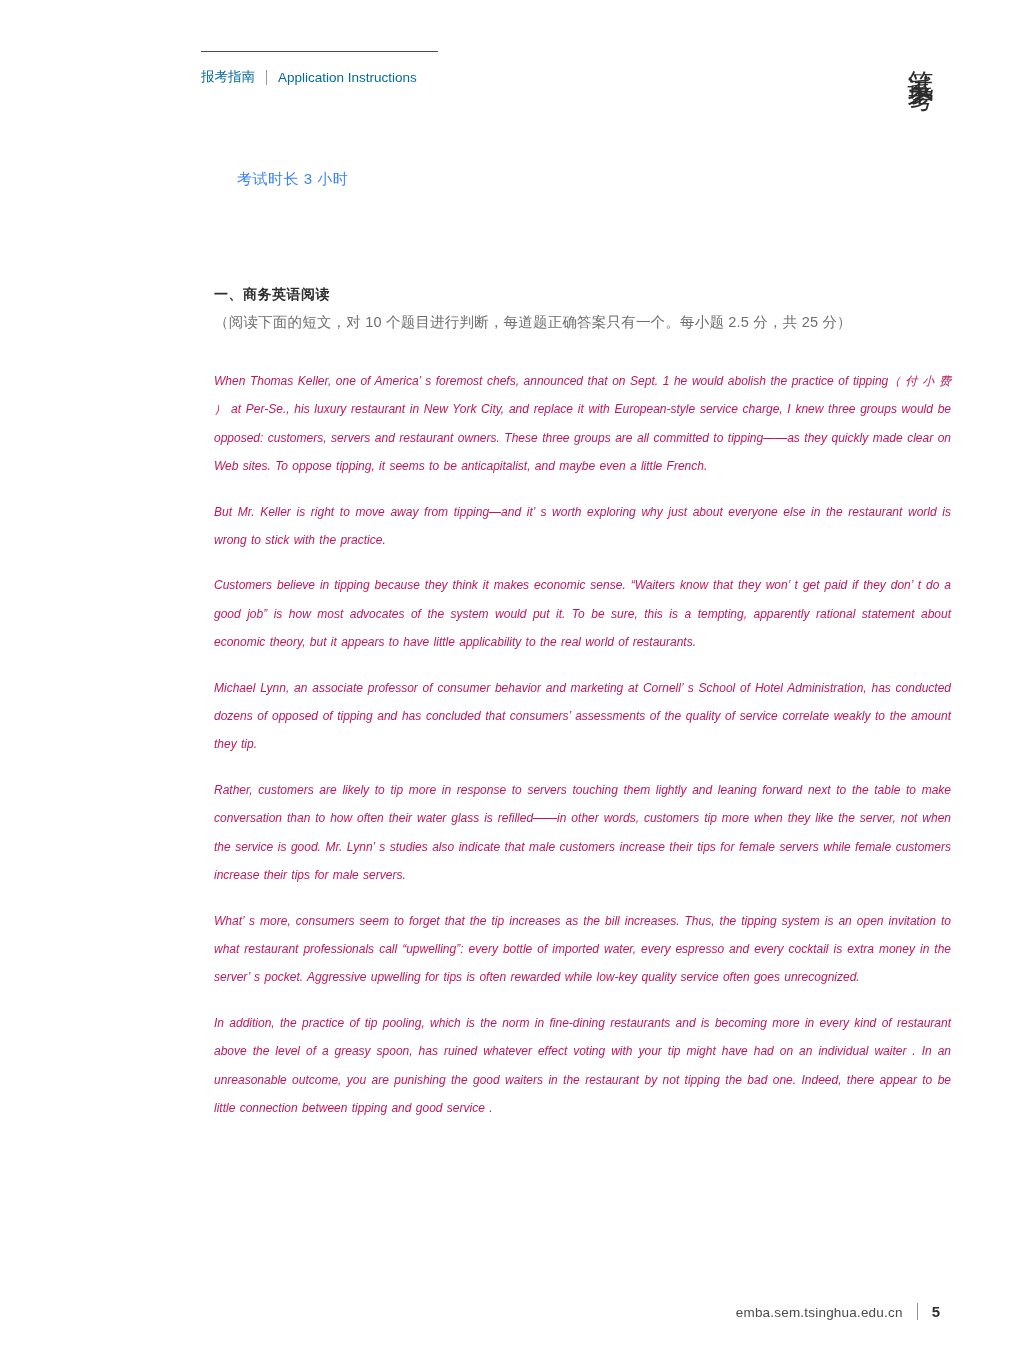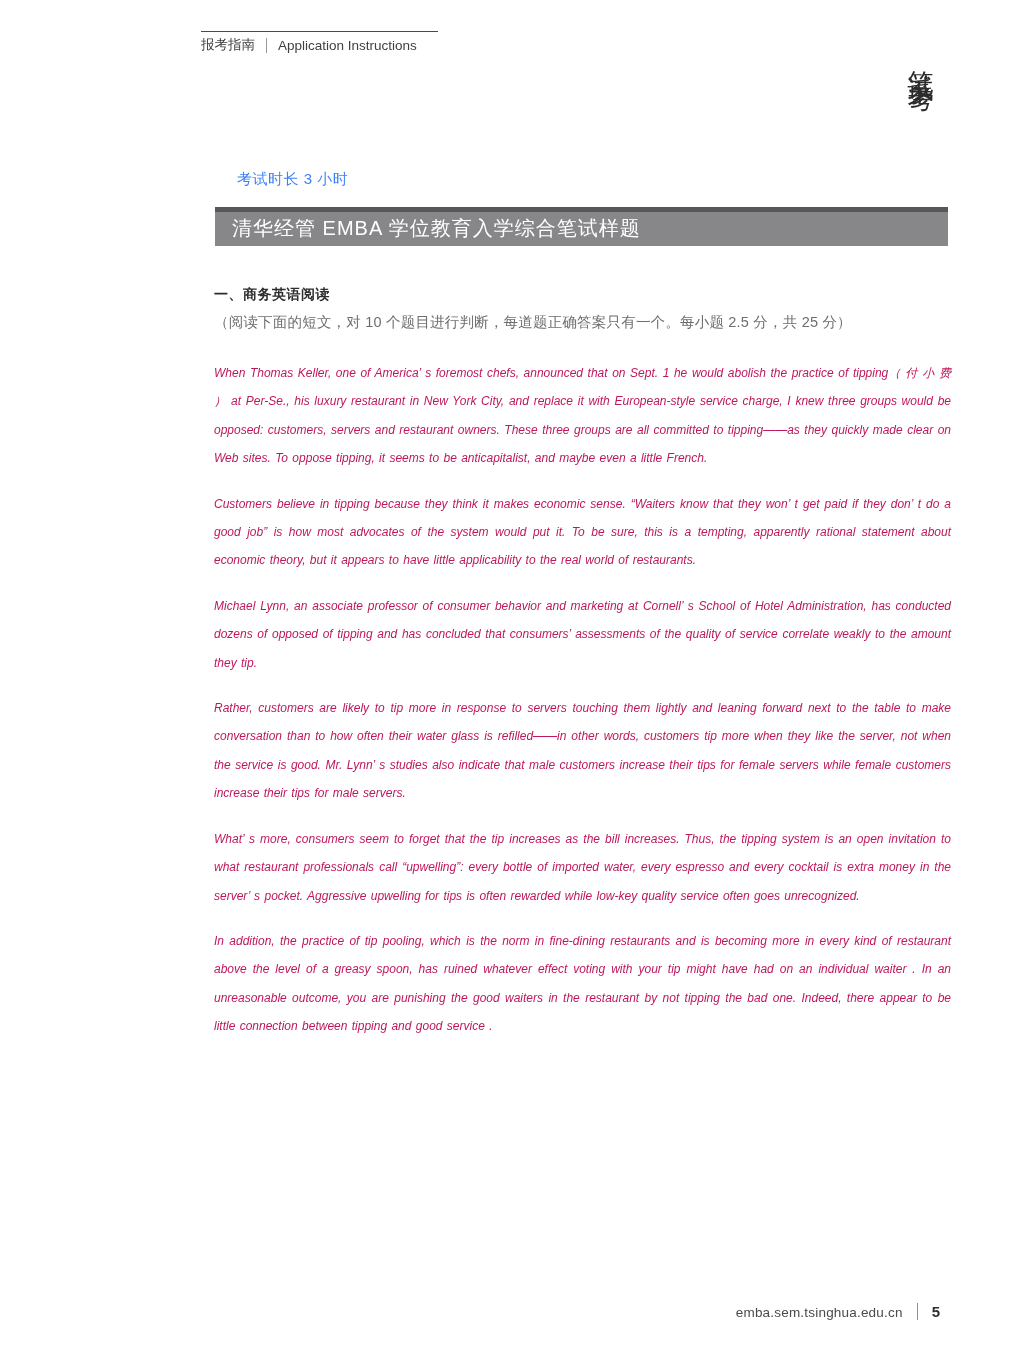--- a/index.html
+++ b/index.html
@@ -11,29 +11,29 @@
     width: 1024px;
     height: 1365px;
     background: #ffffff;
     margin: 0 auto;
     overflow: hidden;
   }
 
   
   .page-header {
     position: absolute;
-    top: 31px;
+    top: 51px;
     left: 201px;
     width: 237px;
     border-top: 1px solid #4a4a4a;
-    padding-top: 4px;
+    padding-top: 16px;
     display: flex;
     align-items: center;
     font-size: 13.5px;
-    color: #404040;
+    color: #0369a1;
     white-space: nowrap;
   }
   .page-header .divider {
     display: inline-block;
     width: 1px;
     height: 15px;
     background: #9a9a9a;
     margin: 0 11px;
   }
 
@@ -85,21 +85,21 @@
   .section-heading {
     font-size: 14px;
     font-weight: bold;
     color: #2e2e2e;
     letter-spacing: 0.5px;
     margin-bottom: 9px;
   }
   .section-instructions {
     font-size: 14.5px;
     color: #6e6e6e;
-    margin-bottom: 27px;
+    margin-bottom: 35px;
     letter-spacing: 0.2px;
   }
   .passage p {
     font-size: 12px;
     line-height: 28.4px;
     color: #be185d;
     text-align: justify;
     margin-bottom: 17px;
     word-spacing: 1px;
     font-style: italic;
@@ -141,28 +141,28 @@
   <div class="page-header">
     <span>报考指南</span>
     <span class="divider"></span>
     <span>Application Instructions</span>
   </div>
 
   <div class="side-title">笔试参考</div>
 
   <div class="duration-note">考试时长 3 小时</div>
 
-  <div class="exam-banner">清华经管 EMBA 学位教育入学综合笔试样题</div>
 
   <div class="content">
     <div class="section-heading">一、商务英语阅读</div>
     <div class="section-instructions">（阅读下面的短文，对 10 个题目进行判断，每道题正确答案只有一个。每小题 2.5 分，共 25 分）</div>
 
     <div class="passage">
       <p>When Thomas Keller, one of America’ s foremost chefs, announced that on Sept. 1 he would abolish the practice of tipping（ 付 小 费 ） at Per-Se., his luxury restaurant in New York City, and replace it with European-style service charge, I knew three groups would be opposed: customers, servers and restaurant owners. These three groups are all committed to tipping——as they quickly made clear on Web sites. To oppose tipping, it seems to be anticapitalist, and maybe even a little French.</p>
+      <p>But Mr. Keller is right to move away from tipping—and it’ s worth exploring why just about everyone else in the restaurant world is wrong to stick with the practice.</p>
       <p>Customers believe in tipping because they think it makes economic sense. “Waiters know that they won’ t get paid if they don’ t do a good job” is how most advocates of the system would put it. To be sure, this is a tempting, apparently rational statement about economic theory, but it appears to have little applicability to the real world of restaurants.</p>
       <p>Michael Lynn, an associate professor of consumer behavior and marketing at Cornell’ s School of Hotel Administration, has conducted dozens of opposed of tipping and has concluded that consumers’ assessments of the quality of service correlate weakly to the amount they tip.</p>
       <p>Rather, customers are likely to tip more in response to servers touching them lightly and leaning forward next to the table to make conversation than to how often their water glass is refilled——in other words, customers tip more when they like the server, not when the service is good. Mr. Lynn’ s studies also indicate that male customers increase their tips for female servers while female customers increase their tips for male servers.</p>
       <p>What’ s more, consumers seem to forget that the tip increases as the bill increases. Thus, the tipping system is an open invitation to what restaurant professionals call “upwelling”: every bottle of imported water, every espresso and every cocktail is extra money in the server’ s pocket. Aggressive upwelling for tips is often rewarded while low-key quality service often goes unrecognized.</p>
       <p>In addition, the practice of tip pooling, which is the norm in fine-dining restaurants and is becoming more in every kind of restaurant above the level of a greasy spoon, has ruined whatever effect voting with your tip might have had on an individual waiter . In an unreasonable outcome, you are punishing the good waiters in the restaurant by not tipping the bad one. Indeed, there appear to be little connection between tipping and good service .</p>
     </div>
   </div>
 
   <div class="page-footer">
     <span class="footer-site">emba.sem.tsinghua.edu.cn</span>

